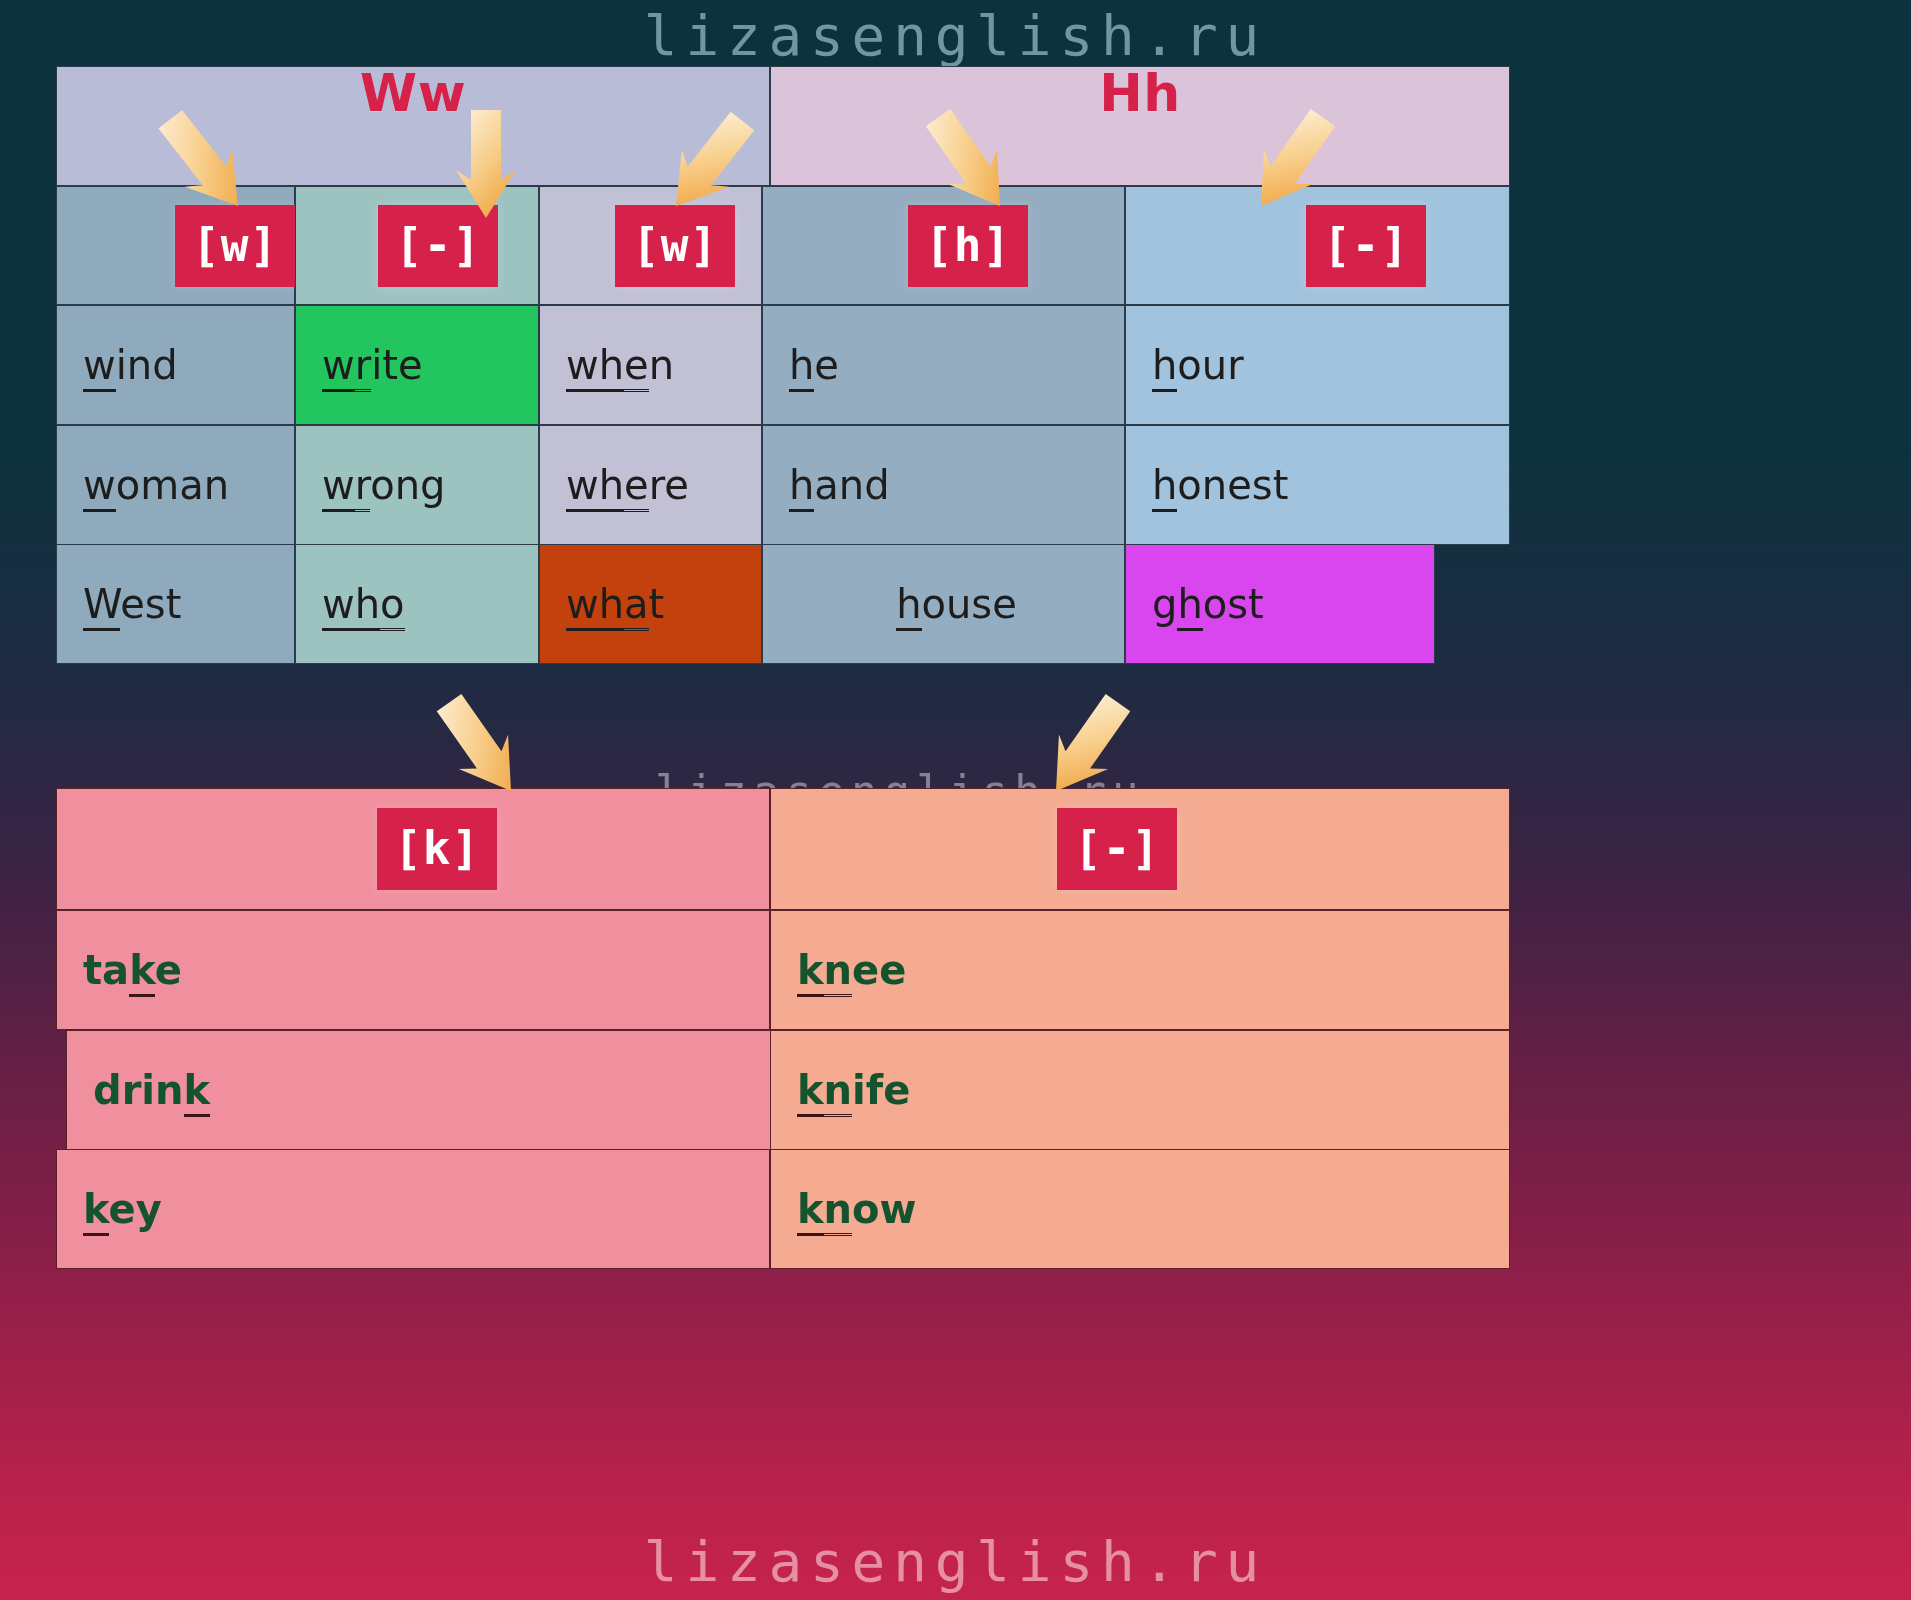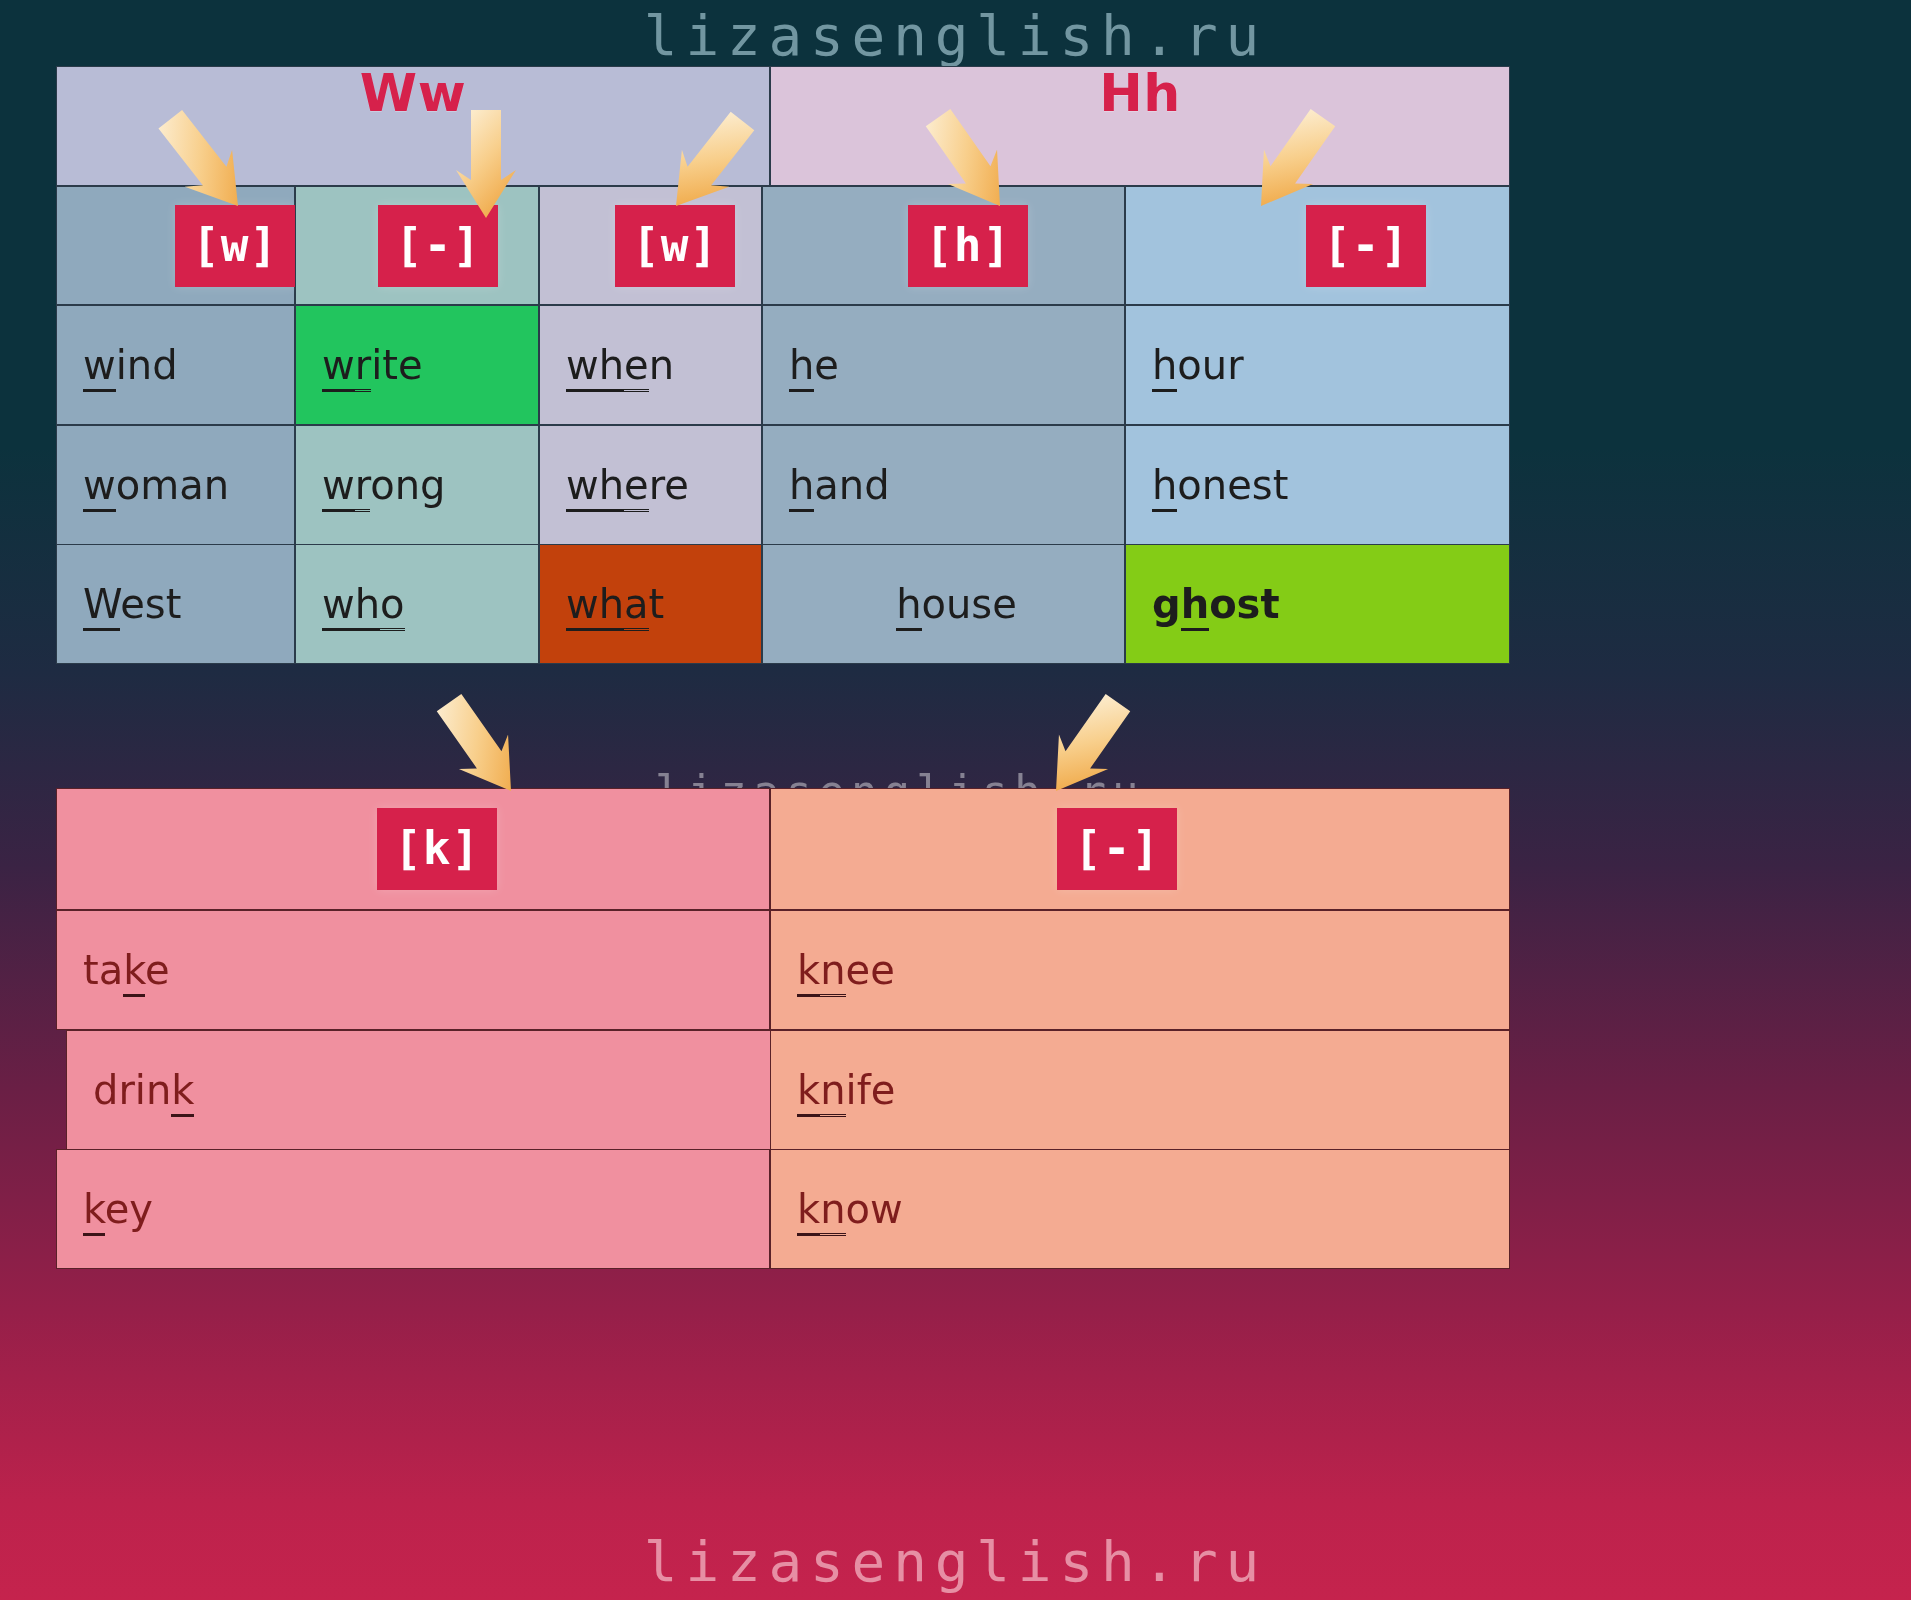--- a/index.html
+++ b/index.html
@@ -127,21 +127,21 @@
   .u1 {
     border-bottom: 3px solid #1d1d1d;
     padding-bottom: 1px;
   }
   .u2 {
     border-bottom: 3px double #1d1d1d;
     padding-bottom: 1px;
   }
   .warmtext .u1 { border-bottom-color: #3b1418; }
   .warmtext .u2 { border-bottom-color: #3b1418; }
-  .warmtext .word-text { color: #7f1d1d; }
+  .warmtext .word-text { color: #14532d; font-weight: bold; }
 
   
   .arrow {
     position: absolute;
     pointer-events: none;
   }
 </style>
 </head>
 <body>
 
@@ -207,21 +207,21 @@
       </div>
       <div class="cell sound" style="left: 1069px; top: 120px; width: 385px; height: 119px; background: rgb(162, 195, 221); padding-left: 180px;">
         <span class="badge">[-]</span>
       </div>
       <div class="cell word" style="left: 1069px; top: 239px; width: 385px; height: 120px; background: rgb(162, 195, 221);">
         <span class="word-text"><span class="u1">h</span><span>our</span></span>
       </div>
       <div class="cell word" style="left: 1069px; top: 359px; width: 385px; height: 120px; background: rgb(162, 195, 221);">
         <span class="word-text"><span class="u1">h</span><span>onest</span></span>
       </div>
-      <div class="cell word" style="left: 1069px; top: 478px; width: 385px; height: 120px; background: #84cc16; font-weight: bold;">
+      <div class="cell word" style="left: 1069px; top: 478px; width: 310px; height: 120px; background: #d946ef;">
         <span class="word-text"><span>g</span><span class="u1">h</span><span>ost</span></span>
       </div>
       <div class="cell sound warm" style="left: 0px; top: 722px; width: 714px; height: 122px; background: rgb(240, 144, 159); padding-left: 320px;">
         <span class="badge">[k]</span>
       </div>
       <div class="cell warm word warmtext" style="left: 0px; top: 844px; width: 714px; height: 120px; background: rgb(240, 144, 159);">
         <span class="word-text"><span>ta</span><span class="u1">k</span><span>e</span></span>
       </div>
       <div class="cell warm word warmtext" style="left: 10px; top: 964px; width: 714px; height: 120px; background: rgb(240, 144, 159);">
         <span class="word-text"><span>drin</span><span class="u1">k</span></span>

